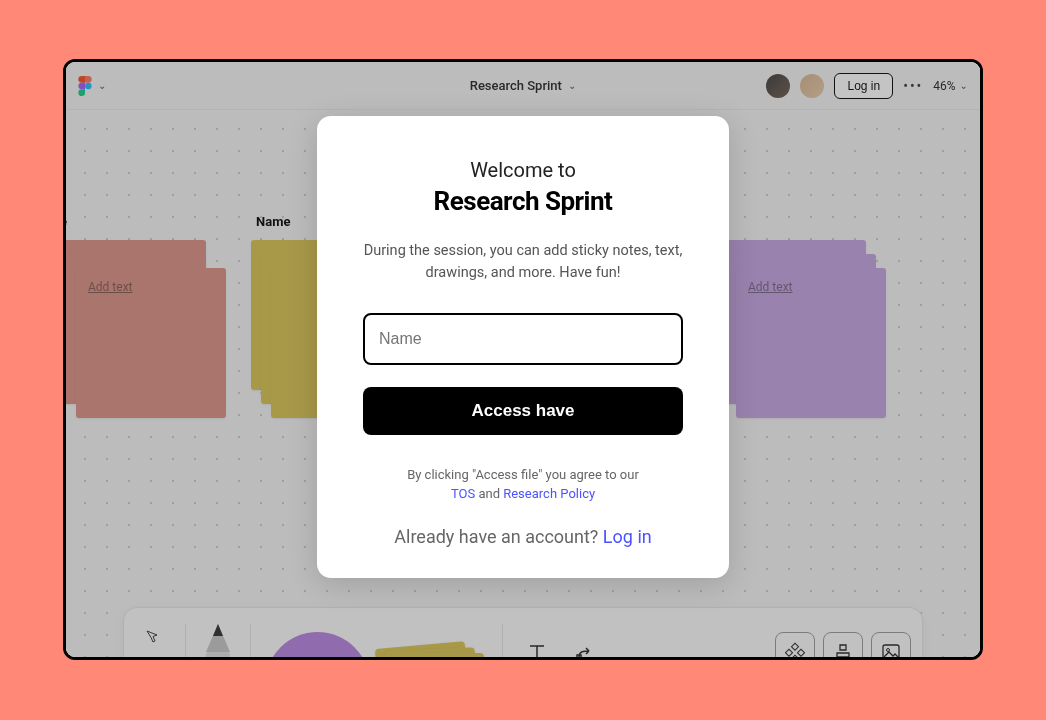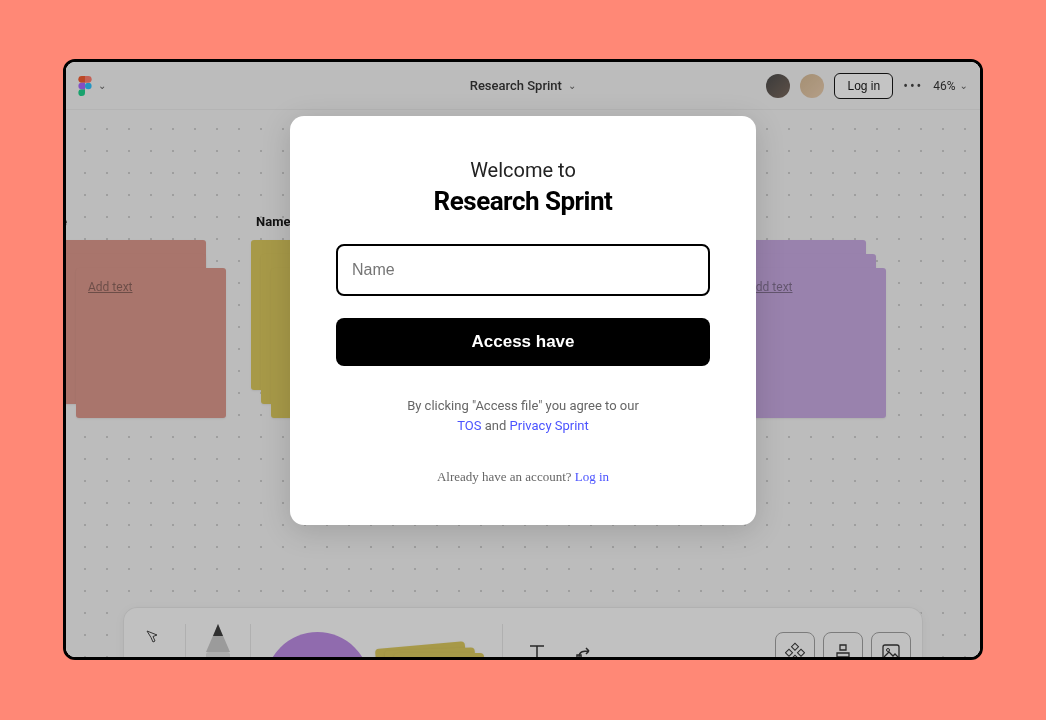--- a/index.html
+++ b/index.html
@@ -146,45 +146,45 @@
   }
   
   .scrim {
     position: absolute; inset: 0;
     background: rgba(60,60,60,0.30);
   }
   
   .modal {
     position: absolute;
     left: 50%; top: 54px; transform: translateX(-50%);
-    width: 466px;
+    width: 412px;
     background: #fff;
     border-radius: 14px;
-    padding: 42px 46px 40px;
+    padding: 42px 46px 31px;
     box-shadow: 0 6px 30px rgba(0,0,0,0.15);
     text-align: center;
   }
   .modal .welcome { font-size: 20px; color: #222; }
   .modal .project { font-size: 26px; font-weight: 700; margin-top: 4px; letter-spacing: -0.5px;}
   .modal .desc { font-size: 14.5px; color: #555; line-height: 1.55; margin-top: 24px; }
   .modal input.name {
     width: 100%; height: 52px; margin-top: 28px;
     border: 2px solid #000; border-radius: 8px;
     padding: 0 14px; font-size: 16px; color: #777;
     outline: none; background: #fff;
   }
   .modal .access {
     width: 100%; height: 48px; margin-top: 22px;
     background: #000; color: #fff; border: none;
     border-radius: 8px; font-size: 17px; font-weight: 700;
     cursor: pointer;
   }
   .modal .legal { font-size: 13px; color: #666; margin-top: 30px; line-height: 1.5;}
   .modal .legal a, .modal .acct a { color: #4b53ff; text-decoration: none; }
-  .modal .acct { font-size: 13px; color: #666; margin-top: 34px; font-family: Liberation Serif, serif; }
+  .modal .acct { font-size: 18px; color: #666; margin-top: 22px; }
 </style>
 </head>
 <body>
 
 <div class="window">
 
   <div class="topbar">
     <div class="logo-wrap">
       <svg class="figma-logo" viewBox="0 0 14 20">
         <circle cx="10.3" cy="10" r="3.3" fill="#1abcfe"></circle>
@@ -299,27 +299,28 @@
         </svg>
       </div>
     </div>
   </div>
 
   <div class="scrim"></div>
 
   <div class="modal">
     <div class="welcome">Welcome to</div>
     <div class="project">Research Sprint</div>
+    <div class="desc">During the session, you can add sticky notes, text, drawings, and more. Have fun!</div>
     <input class="name" placeholder="Name" style="">
     <button class="access">Access have</button>
     <div class="legal">
       <span>By clicking "Access file" you agree to our</span><br>
       <a href="#">TOS</a>
       <span>and</span>
-      <a href="#">Privacy Sprint</a>
+      <a href="#">Research Policy</a>
     </div>
     <div class="acct">
       <span>Already have an account?</span>
       <a href="#">Log in</a>
     </div>
   </div>
 
 </div>
 
 </body></html>

